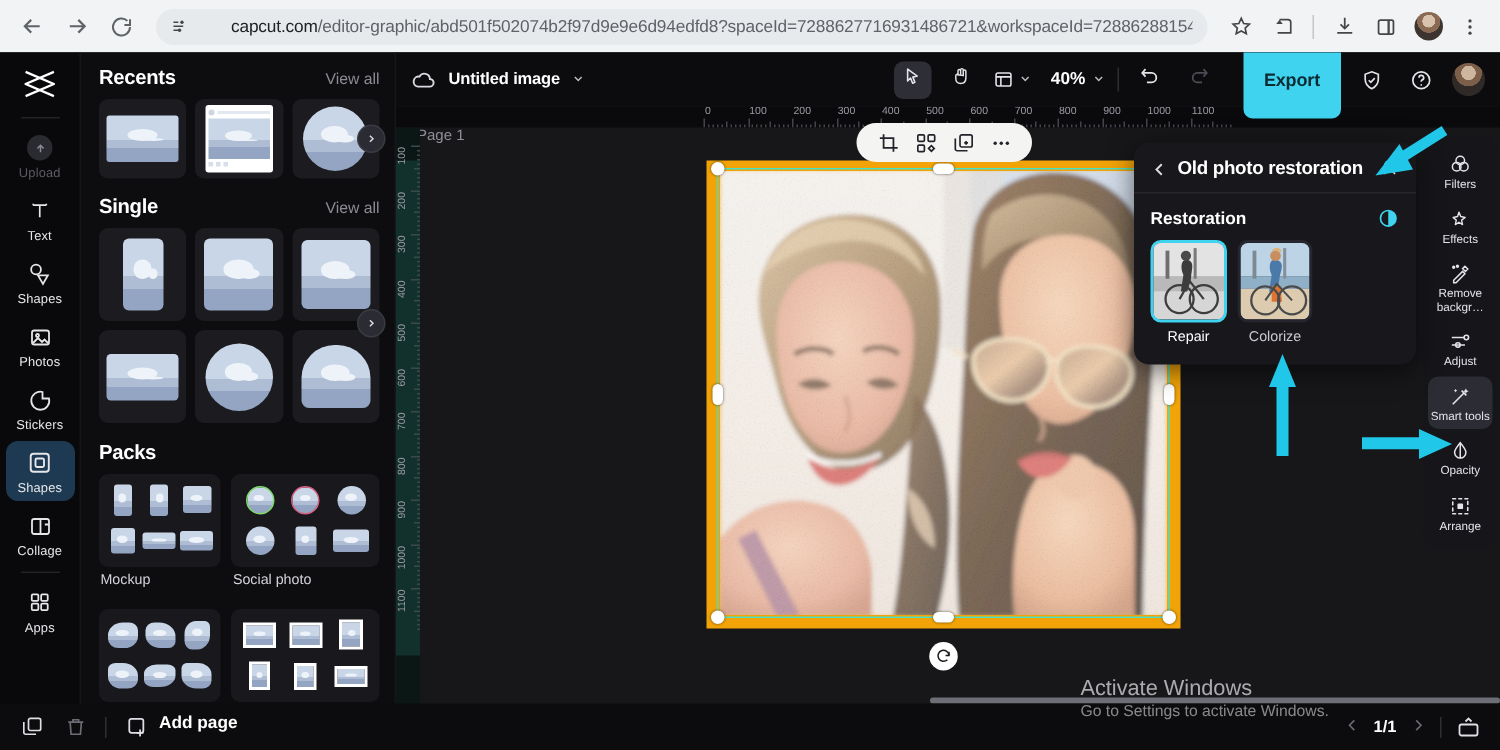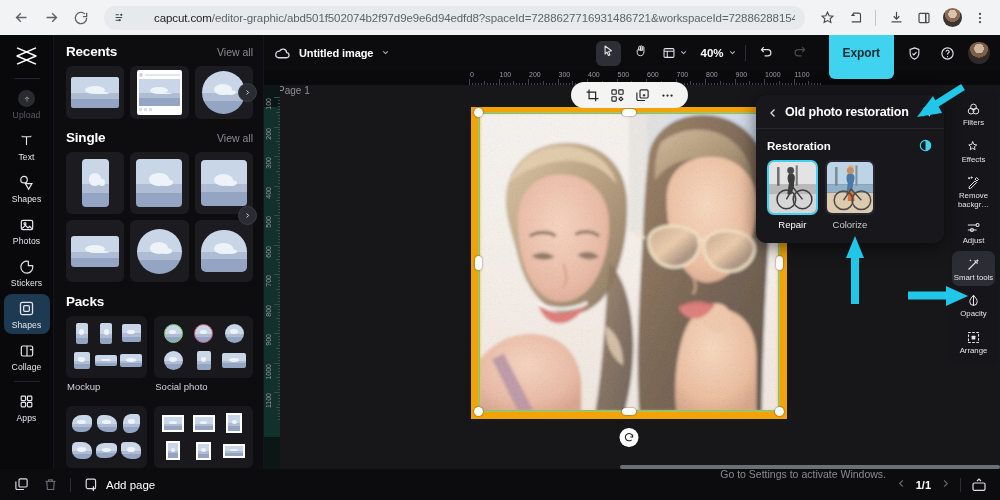--- a/index.html
+++ b/index.html
@@ -186,21 +186,21 @@
   .rr-item .ico { height:17px;display:flex;align-items:center;justify-content:center; }
   .rr-item .lbl { font-size:7.8px; line-height:1.1; text-align:center; max-width:42px; }
 
   
   #bottombar {
     position:absolute; left:0; right:0; bottom:0; height:31px; background:#0c0c0e;
     display:flex; align-items:center; padding:0 12px; gap:11px; z-index:45;
   }
   .bb-ico { width:18px;height:18px;display:flex;align-items:center;justify-content:center;color:#dedee5; }
   .bb-ico.dim { color:#6c6c76; }
-  #add-page { display:flex; align-items:center; gap:6px; font-size:11.5px; font-weight:normal; }
+  #add-page { display:flex; gap:6px; font-size:11.5px; font-weight:bold; }
   .bb-div { width:1px;height:14px;background:#2e2e36; }
   #bb-right { margin-left:auto; display:flex; align-items:center; gap:9px; }
   #page-count { font-size:11px; font-weight:bold; }
   .arrow-nav { font-size:10px; color:#6a6a74; }
 
   
   #hscroll { position:absolute; left:620px; right:0; bottom:31px; height:4px; background:#6e6e76;
              border-radius:2px; z-index:44; }
 
   
@@ -1198,20 +1198,21 @@
       </svg>
     </div>
     <div class="anno" id="anno3" style="left:581px;top:201px;">
       <svg width="20" height="68" viewBox="0 0 20 68">
         <rect x="6" y="18" width="8" height="50" fill="#21c7e8"></rect>
         <path d="M10 0 L19 22 L1 22 Z" fill="#21c7e8"></path>
       </svg>
     </div>
 
     <div id="watermark" style="right:114px;bottom:20px;">
+      <div id="wm1">Activate Windows</div>
       <div id="wm2">Go to Settings to activate Windows.</div>
     </div>
   </div>
 
   <div id="hscroll"></div>
 
   <div id="bottombar">
     <div class="bb-ico">
       <svg width="15" height="15" viewBox="0 0 24 24" fill="none" stroke="currentColor" stroke-width="1.8">
           <rect x="8" y="3" width="13" height="13" rx="2"></rect>

